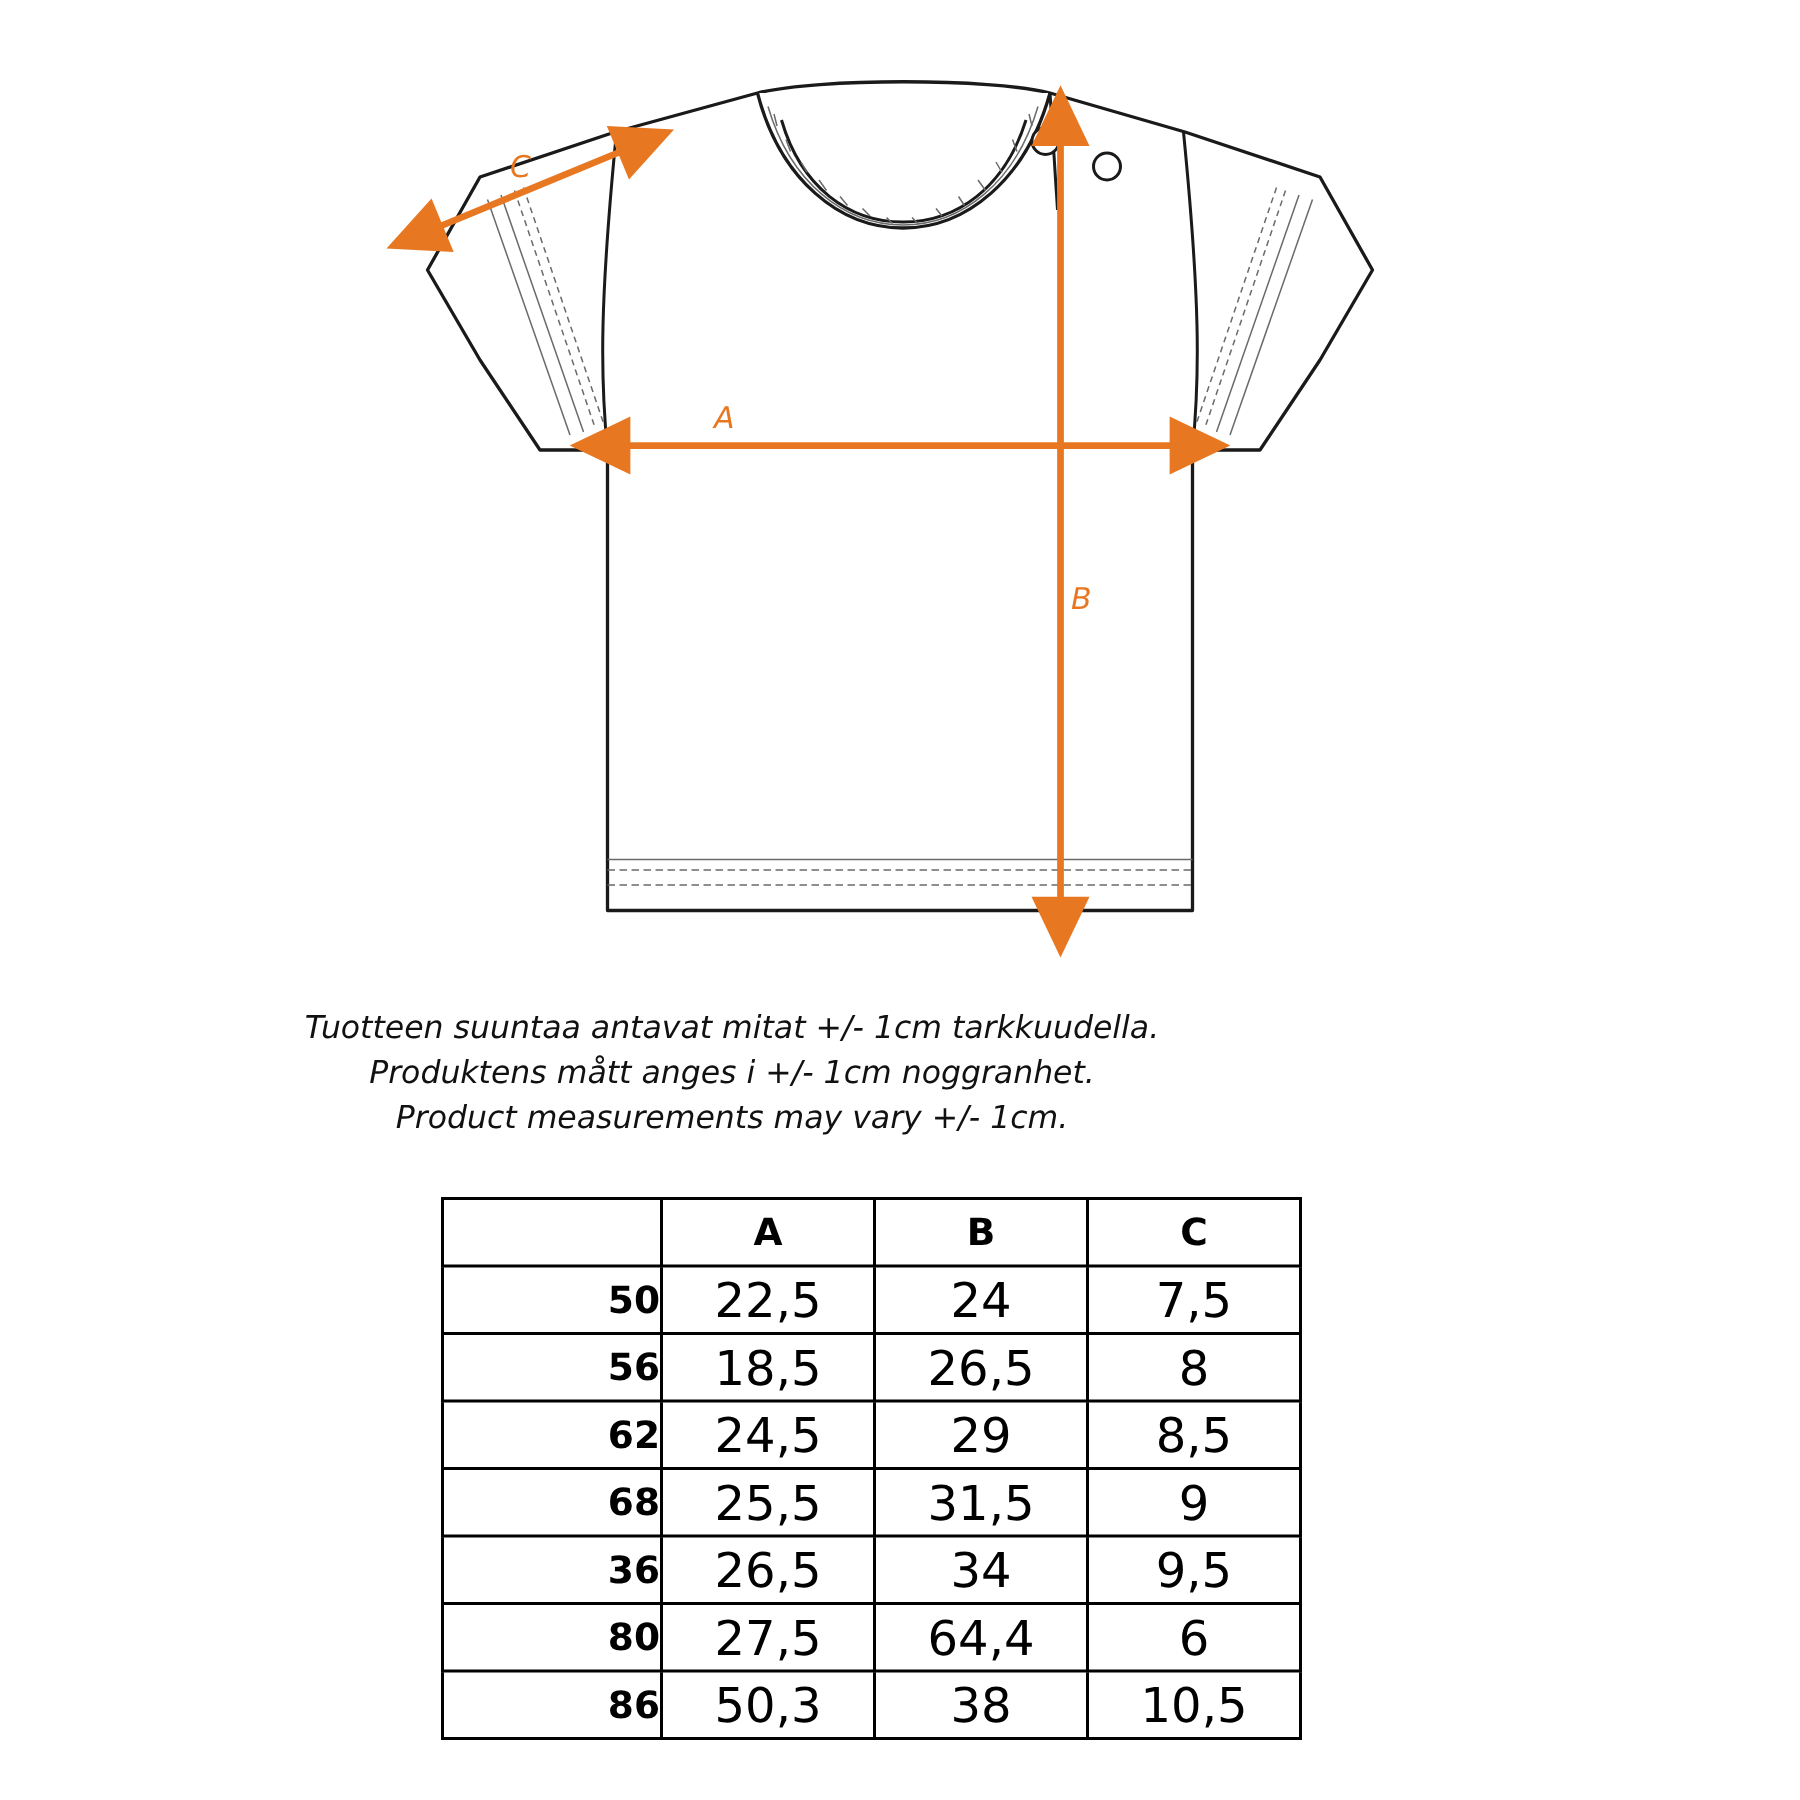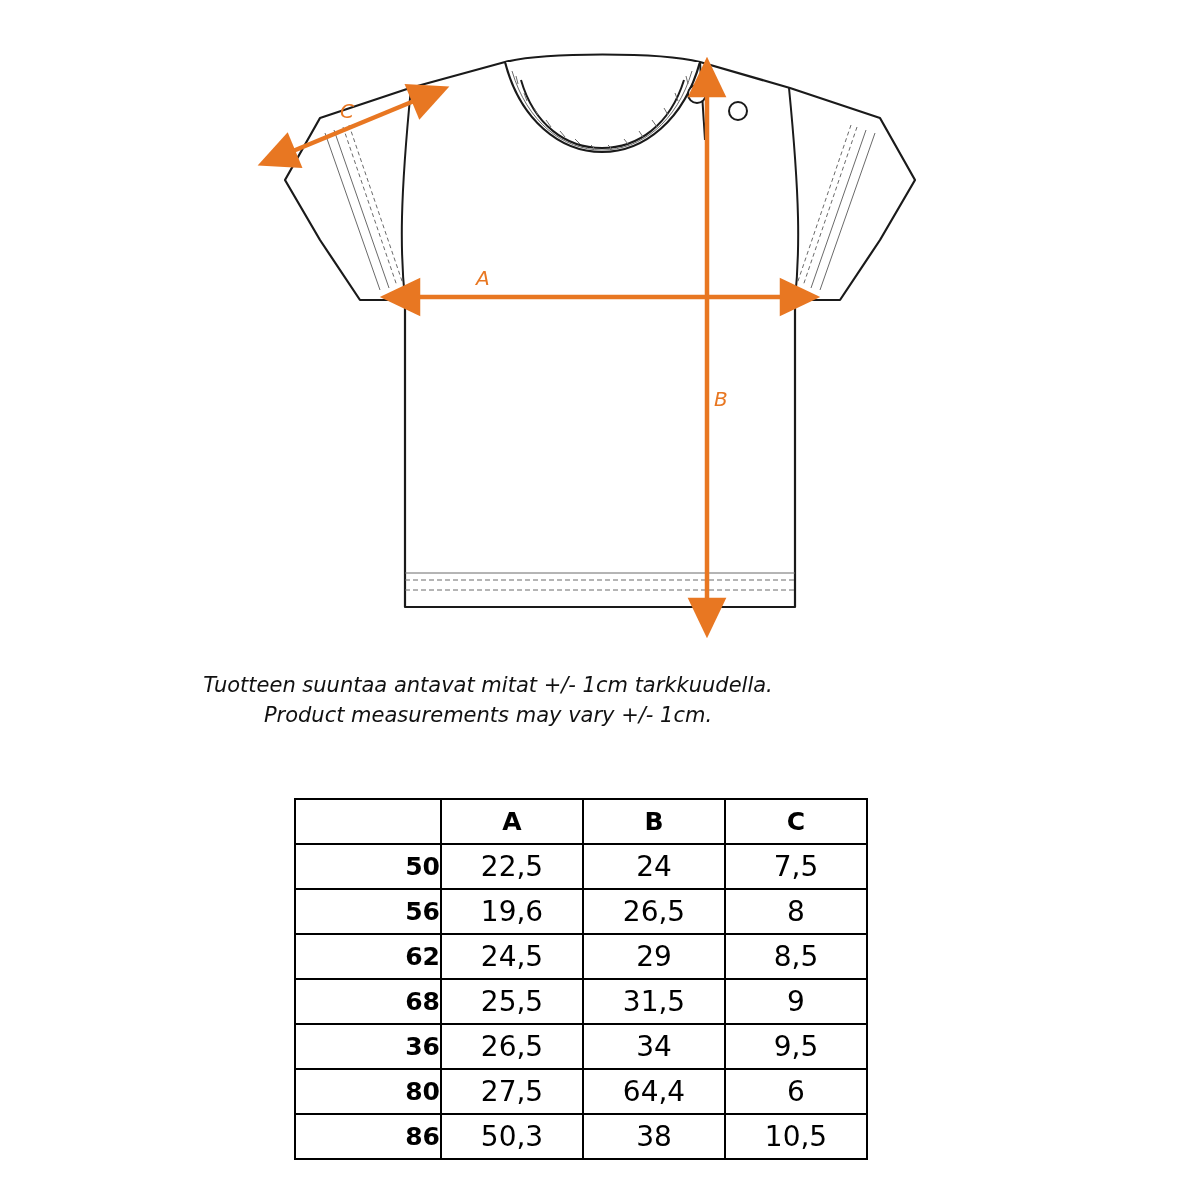--- a/index.html
+++ b/index.html
@@ -49,21 +49,21 @@
     width: 572px;
     border-collapse: collapse;
     table-layout: fixed;
   }
   table.size-table td, table.size-table th {
     border: 2px solid #000;
     height: 43px;
     text-align: center;
     vertical-align: middle;
     font-family: "DejaVu Sans", sans-serif;
-    font-size: 28px;
+    font-size: 32px;
     padding: 0;
   }
   table.size-table th {
     font-weight: bold;
     font-size: 25px;
   }
   table.size-table td.size-label {
     font-weight: bold;
     text-align: right;
     font-size: 25px;
@@ -158,20 +158,21 @@
       <text x="714" y="406" font-family="DejaVu Sans, sans-serif" font-size="20" font-style="italic" fill="#E87722">B</text>
 
       <line x1="293" y1="151" x2="414" y2="101" stroke="#E87722" stroke-width="4.5" marker-start="url(#arrL)" marker-end="url(#arrR)"></line>
       <text x="340" y="118" font-family="DejaVu Sans, sans-serif" font-size="20" font-style="italic" fill="#E87722">C</text>
 
     </svg>
   </div>
 
   <div class="notes">
     <div>Tuotteen suuntaa antavat mitat +/- 1cm tarkkuudella.</div>
+    <div>Produktens mått anges i +/- 1cm noggranhet.</div>
     <div>Product measurements may vary +/- 1cm.</div>
   </div>
 
   <table class="size-table">
     <colgroup>
       <col class="c0">
         <col class="c1">
         <col class="c2">
         <col class="c3">
     </colgroup>
@@ -185,21 +186,21 @@
     </thead>
     <tbody>
       <tr>
         <td class="size-label">50</td>
         <td>22,5</td>
         <td>24</td>
         <td>7,5</td>
       </tr>
       <tr>
         <td class="size-label">56</td>
-        <td>19,6</td>
+        <td>18,5</td>
         <td>26,5</td>
         <td>8</td>
       </tr>
       <tr>
         <td class="size-label">62</td>
         <td>24,5</td>
         <td>29</td>
         <td>8,5</td>
       </tr>
       <tr>

